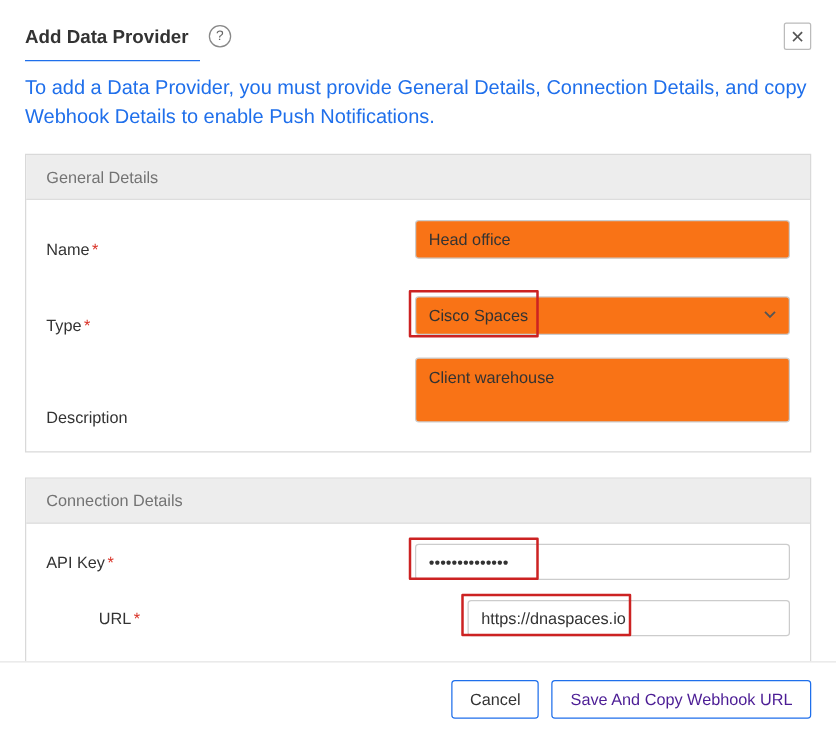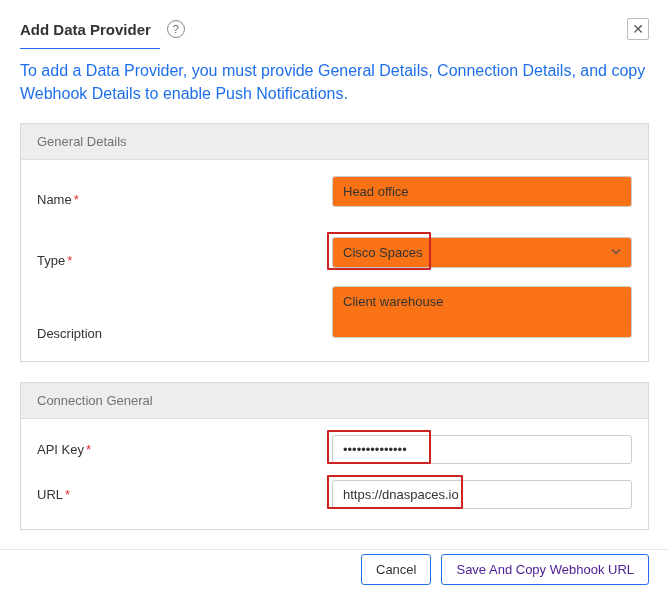--- a/index.html
+++ b/index.html
@@ -137,42 +137,42 @@
     pointer-events: none;
     border-radius: 1px;
   }
   .hl-type { left: -5px; top: -5px; width: 104px; height: 38px; }
   .hl-api  { left: -5px; top: -5px; width: 104px; height: 34px; }
   .hl-url  { left: -5px; top: -5px; width: 136px; height: 34px; }
   .footer {
     position: absolute;
     left: 0; right: 0; bottom: 0;
     border-top: 1px solid #e5e5e5;
-    padding: 4px 20px;
+    padding: 14px 20px;
     display: flex;
     justify-content: flex-end;
     gap: 10px;
     background: #fff;
   }
   .btn {
     border: 1px solid #1f6feb;
     background: #fff;
     color: #4c1d95;
     padding: 7px 14px;
     font-size: 13px;
     border-radius: 3px;
     cursor: pointer;
   }
   .btn-cancel { color: #333; }
   .conn-row {
     display: flex;
     align-items: center;
     margin-bottom: 16px;
   }
-  .conn-row:last-child { margin-bottom: 0; }
+  .conn-row:last-child { margin-bottom: 0; margin-left: 42px; }
   .conn-label {
     width: 295px;
     font-size: 13px;
     color: #333;
   }
   .conn-field {
     flex: 1;
     position: relative;
   }
   .conn-input {
@@ -236,21 +236,21 @@
         <div class="label-col">Description</div>
         <div class="field-col">
           <textarea class="textarea" style="">Client warehouse</textarea>
         </div>
       </div>
 
     </div>
   </div>
 
   <div class="section">
-    <div class="section-header">Connection General</div>
+    <div class="section-header">Connection Details</div>
     <div class="section-body">
 
       <div class="conn-row">
         <div class="conn-label">
           <span>API Key</span><span class="req">*</span>
         </div>
         <div class="conn-field">
           <input class="conn-input" type="text" value="••••••••••••••" style="">
           <div class="highlight-box hl-api"></div>
         </div>

